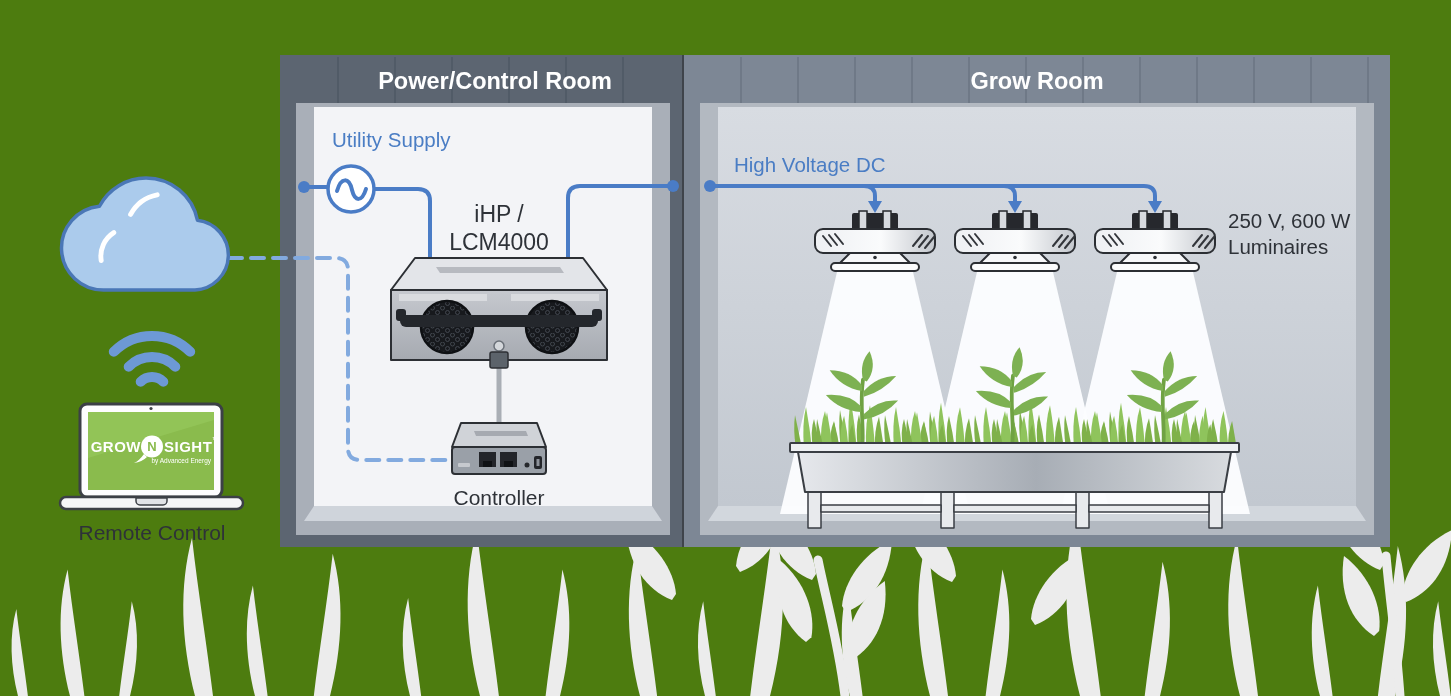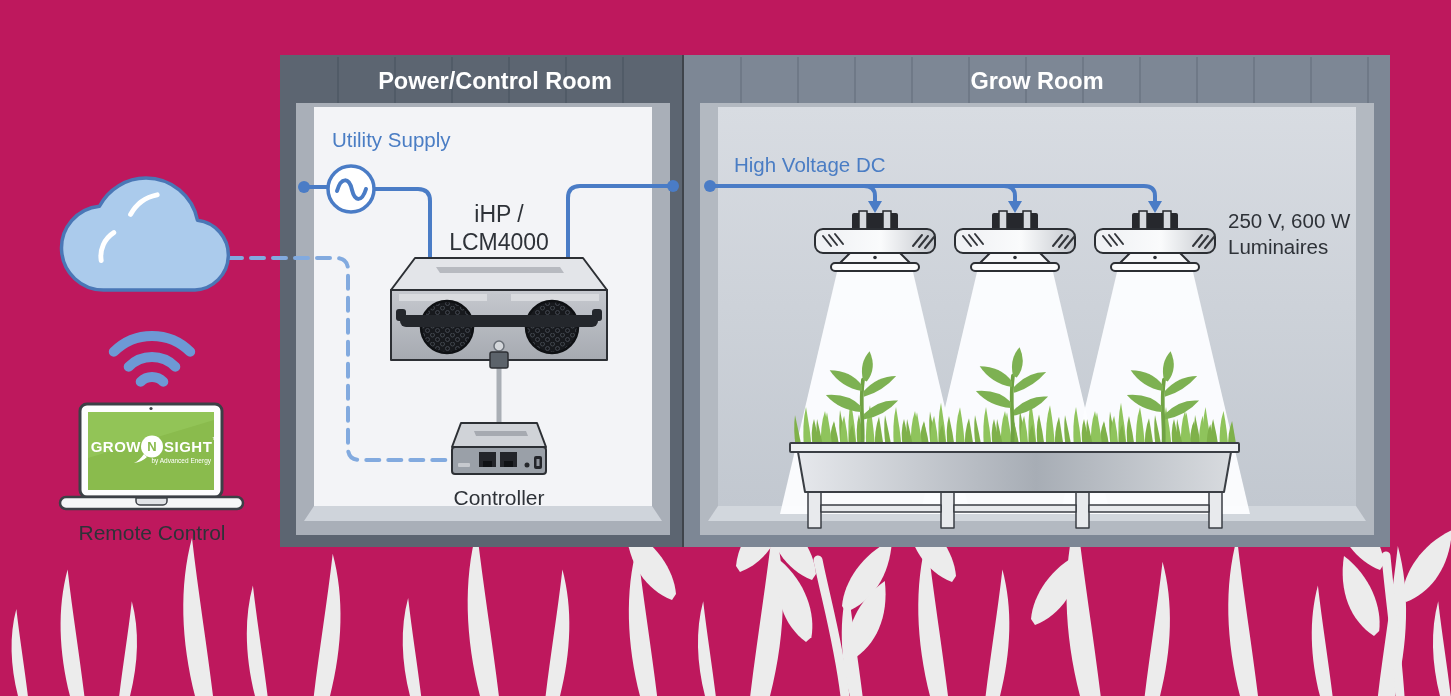--- a/index.html
+++ b/index.html
@@ -1,16 +1,16 @@
 <!DOCTYPE html>
 <html><head>
 <meta charset="utf-8">
 <style>
   html,body{margin:0;padding:0;background:#fff;}
-  .stage{position:relative;width:1451px;height:696px;background:#be185d;overflow:hidden;
+  .stage{position:relative;width:1451px;height:696px;background:#4d7c0f;overflow:hidden;
          font-family:"Liberation Sans","DejaVu Sans",sans-serif;}
   svg{display:block;}
   text{font-family:"Liberation Sans","DejaVu Sans",sans-serif;}
   .t-title{fill:#ffffff;font-weight:bold;font-size:23.5px;}
   .t-blue{fill:#4a7dc4;font-size:20.5px;}
   .t-dark{fill:#2e3238;font-size:21px;}
   .t-psu{fill:#2e3238;font-size:23px;}
   .t-spec{fill:#2e3238;font-size:20.5px;}
   .t-logo{fill:#ffffff;font-weight:bold;font-size:15px;letter-spacing:.5px;}
   .t-logo-n{fill:#8abb4d;font-weight:bold;font-size:13px;}

